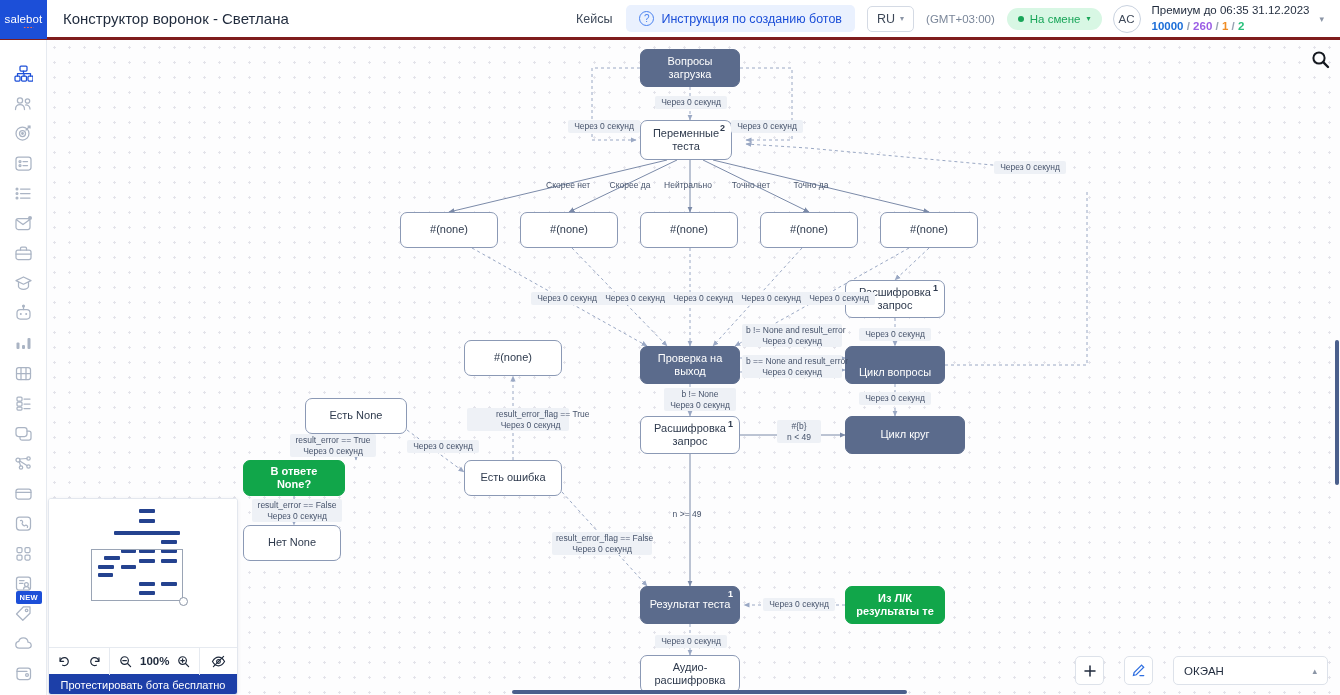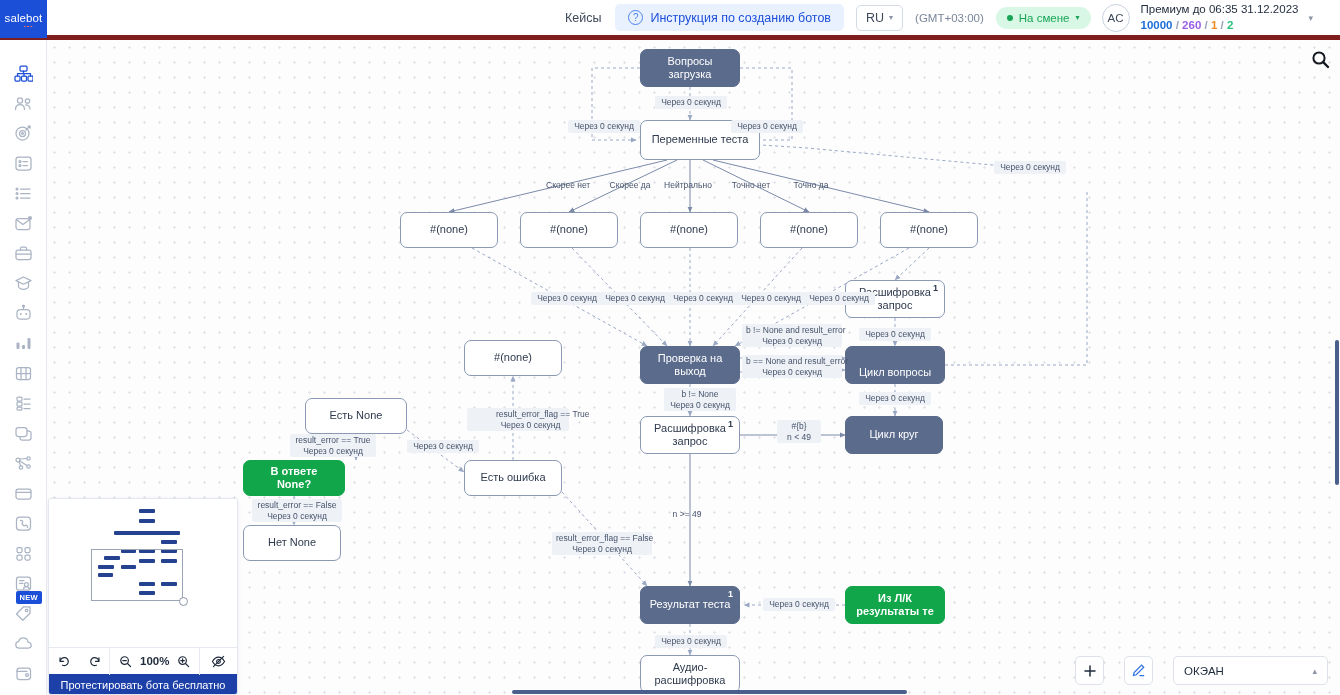--- a/index.html
+++ b/index.html
@@ -8,21 +8,21 @@
     overflow: hidden;
     font-family: "Liberation Sans", sans-serif;
     background: #ffffff;
     color: #2e3a4d;
   }
   .app { position: relative; width: 1340px; height: 695px; }
 
   
   .header {
     position: absolute; top: 0; left: 0; width: 1340px; height: 40px;
-    background: #ffffff; border-bottom: 5px solid #7f1d1d;
+    background: #ffffff; border-bottom: 3px solid #7f1d1d;
     display: flex; align-items: center; z-index: 40;
   }
   .logo-box {
     width: 47px; height: 40px; background: #1c4fd8;
     display: flex; align-items: center; justify-content: center;
     flex: 0 0 47px;
   }
   .logo-text {
     color: #ffffff; font-size: 11.5px; letter-spacing: .1px; font-weight: 400;
     position: relative;
@@ -32,21 +32,21 @@
     width: 11px; height: 2px;
     background-image: radial-gradient(circle, #ff6b4a 0.9px, transparent 1px);
     background-size: 3.3px 3px;
   }
   .page-title {
     margin-left: 16px; font-size: 15px; color: #1f2a3c; font-weight: 400;
     white-space: nowrap;
   }
   .header-right {
     margin-left: auto; display: flex; align-items: center; gap: 0px;
-    padding-right: 27px; height: 40px;
+    padding-right: 16px; height: 40px;
   }
   .hr-link {
     font-size: 12.5px; color: #3d4858; padding: 0 14px; white-space: nowrap;
     cursor: pointer;
   }
   .instr-pill {
     display: flex; align-items: center; gap: 7px;
     background: #eaf1fe; border-radius: 5px; padding: 6px 13px;
     font-size: 12.5px; color: #1c4fd8; white-space: nowrap; cursor: pointer;
     margin-right: 12px;
@@ -203,20 +203,21 @@
 </style>
 </head>
 <body>
 
 <div class="app">
 
   <div class="header">
     <div class="logo-box">
       <span class="logo-text">salebot</span>
     </div>
+    <div class="page-title">Конструктор воронок - Светлана</div>
 
     <div class="header-right">
       <div class="hr-link">Кейсы</div>
 
       <div class="instr-pill">
         <span class="q-circle">?</span>
         <span>Инструкция по созданию ботов</span>
       </div>
 
       <div class="lang-sel">
@@ -521,21 +522,21 @@
           <path d="M693,395 L798,395" marker-end="url(#ah)"></path>
 
           <path d="M643,414 L643,546" marker-end="url(#ah)"></path>
         </g>
       </svg>
 
       <div id="nodes-layer">
           <div class="node dark" style="left: 593px; top: 9px; width: 100px; height: 38px;">
             <span>Вопросы загрузка</span>
           </div>
-          <div class="node light" style="left: 593px; top: 80px; width: 120px; height: 40px;">
+          <div class="node light" style="left: 593px; top: 80px; width: 92px; height: 40px;">
             <span>Переменные теста</span>
             <span class="node-badge">2</span>
           </div>
           <div class="node light" style="left: 353px; top: 172px; width: 98px; height: 36px;">
             <span>#(none)</span>
           </div>
           <div class="node light" style="left: 473px; top: 172px; width: 98px; height: 36px;">
             <span>#(none)</span>
           </div>
           <div class="node light" style="left: 593px; top: 172px; width: 98px; height: 36px;">
@@ -560,21 +561,21 @@
           <div class="node dark" style="left: 798px; top: 306px; width: 100px; height: 38px; align-items: flex-end;">
             <span>Цикл вопросы</span>
           </div>
           <div class="node light" style="left: 258px; top: 358px; width: 102px; height: 36px;">
             <span>Есть None</span>
           </div>
           <div class="node light" style="left: 593px; top: 376px; width: 100px; height: 38px;">
             <span>Расшифровка запрос</span>
             <span class="node-badge">1</span>
           </div>
-          <div class="node dark" style="left: 798px; top: 376px; width: 98px; height: 38px;">
+          <div class="node dark" style="left: 798px; top: 376px; width: 120px; height: 38px;">
             <span>Цикл круг</span>
           </div>
           <div class="node green" style="left: 196px; top: 420px; width: 102px; height: 36px;">
             <span>В ответе None?</span>
           </div>
           <div class="node light" style="left: 417px; top: 420px; width: 98px; height: 36px;">
             <span>Есть ошибка</span>
           </div>
           <div class="node light" style="left: 196px; top: 485px; width: 98px; height: 36px;">
             <span>Нет None</span>

